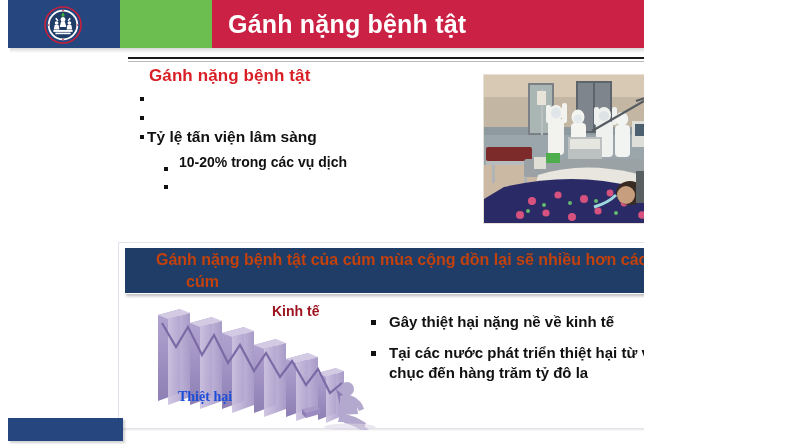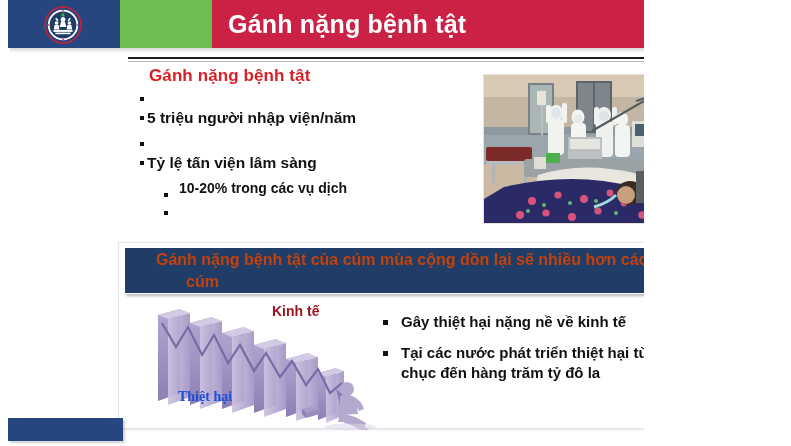--- a/index.html
+++ b/index.html
@@ -183,21 +183,21 @@
     left: 178px; top: 389px;
     font-family: "Liberation Serif", serif;
     font-size: 14px;
     font-weight: bold;
     color: #1d4ed8;
   }
 
   
   .rbullets {
     position: absolute;
-    left: 383px; top: 312px;
+    left: 371px; top: 312px;
     width: 300px;
   }
   .rbullets .rb {
     display: flex;
     align-items: flex-start;
     margin-bottom: 11px;
     font-size: 15px;
     font-weight: bold;
     color: #111111;
     line-height: 20px;
@@ -272,24 +272,20 @@
   <div class="top-rule2"></div>
 
   <div class="lead">Gánh nặng bệnh tật</div>
 
   <div class="bullets">
     <div class="b1">
       <span class="sq"></span>
     </div>
     <div class="b1">
       <span class="sq"></span>
-      <span>5 triệu người nhập viện/năm</span>
-    </div>
-    <div class="b1">
-      <span class="sq"></span>
     </div>
     <div class="b1">
       <span class="sq"></span>
       <span>Tỷ lệ tấn viện lâm sàng</span>
     </div>
     <div class="b2">
       <span class="sq"></span>
       <span>10-20% trong các vụ dịch</span>
     </div>
     <div class="b2">

